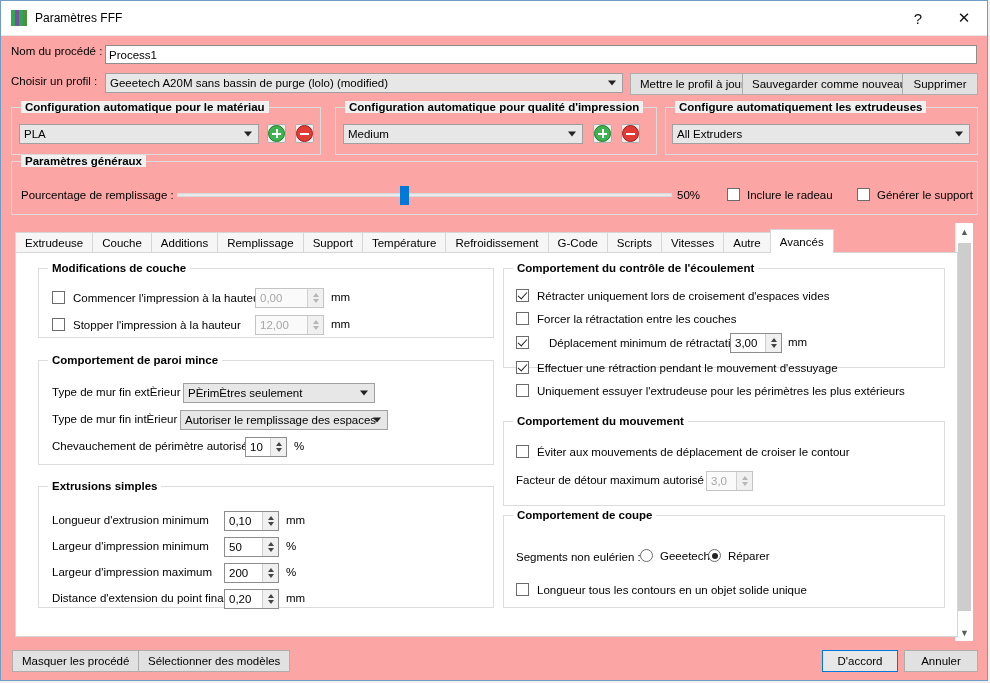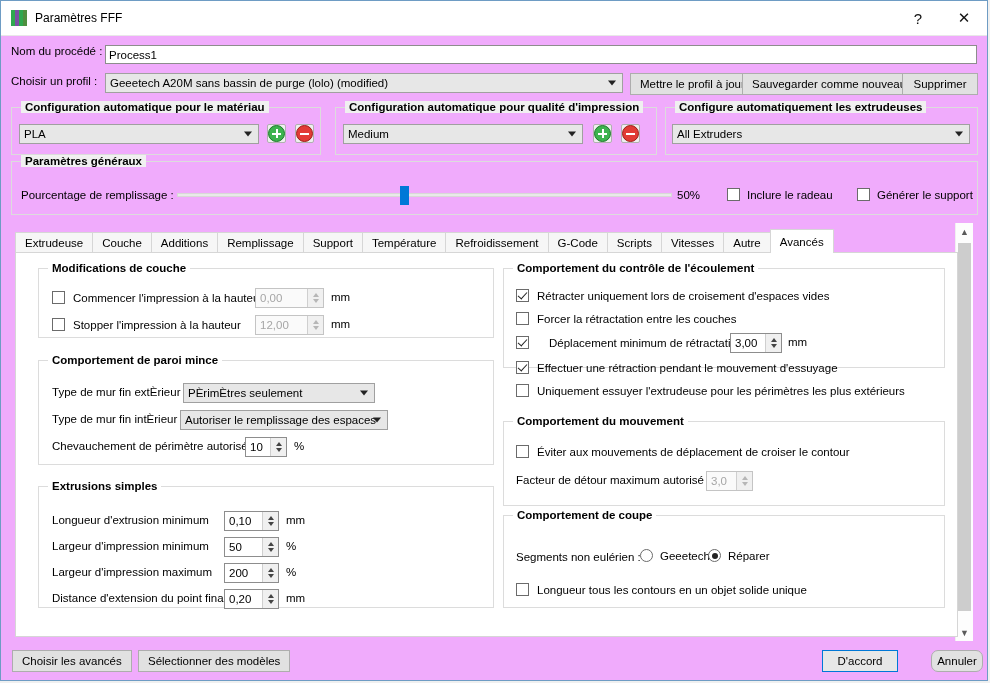--- a/index.html
+++ b/index.html
@@ -6,21 +6,21 @@
   body{
     width:990px;height:683px;overflow:hidden;
     font-family:"Liberation Sans", sans-serif;
     font-size:11.5px;
     color:#000;
     background:#f0f0f0;
   }
   .window{
     position:relative;width:988px;height:681px;
     border:1px solid #6e9cc4;
-    background:#f0abfc;
+    background:#fca5a5;
     box-sizing:border-box;
   }
   
   .titlebar{
     height:34px;background:#ffffff;display:flex;align-items:center;
     border-bottom:1px solid #e8e8e8;
   }
   .tb-icon{width:16px;height:16px;margin-left:10px;margin-right:8px;position:relative;}
   .tb-icon i{position:absolute;top:0;width:4px;height:16px;display:block;}
   .tb-icon i:nth-child(1){left:0;background:#2fa84f;}
@@ -392,18 +392,18 @@
     <div class="row" style="position:absolute;left:692px;top:296px;gap:7px;">
       <span class="rb checked" id="rb-repair"></span>
       <span class="lbl">Réparer</span>
     </div>
     <div class="row" style="position:absolute;left:500px;top:330px;gap:8px;">
       <span class="cb" id="cb-merge"></span>
       <span class="lbl">Longueur tous les contours en un objet solide unique</span>
     </div>
   </div>
 
-  <div class="btn" style="position:absolute;left:11px;top:649px;">Choisir les avancés</div>
+  <div class="btn" style="position:absolute;left:11px;top:649px;">Masquer les procédé</div>
   <div class="btn" style="position:absolute;left:137px;top:649px;">Sélectionner des modèles</div>
   <div class="btn def" style="position:absolute;left:821px;top:649px;width:76px;">D'accord</div>
-  <div class="btn" style="position:absolute;left:930px;top:649px;width:52px;border-radius:7px;">Annuler</div>
+  <div class="btn" style="position:absolute;left:903px;top:649px;width:74px;">Annuler</div>
 
 </div>
 
 </body></html>

